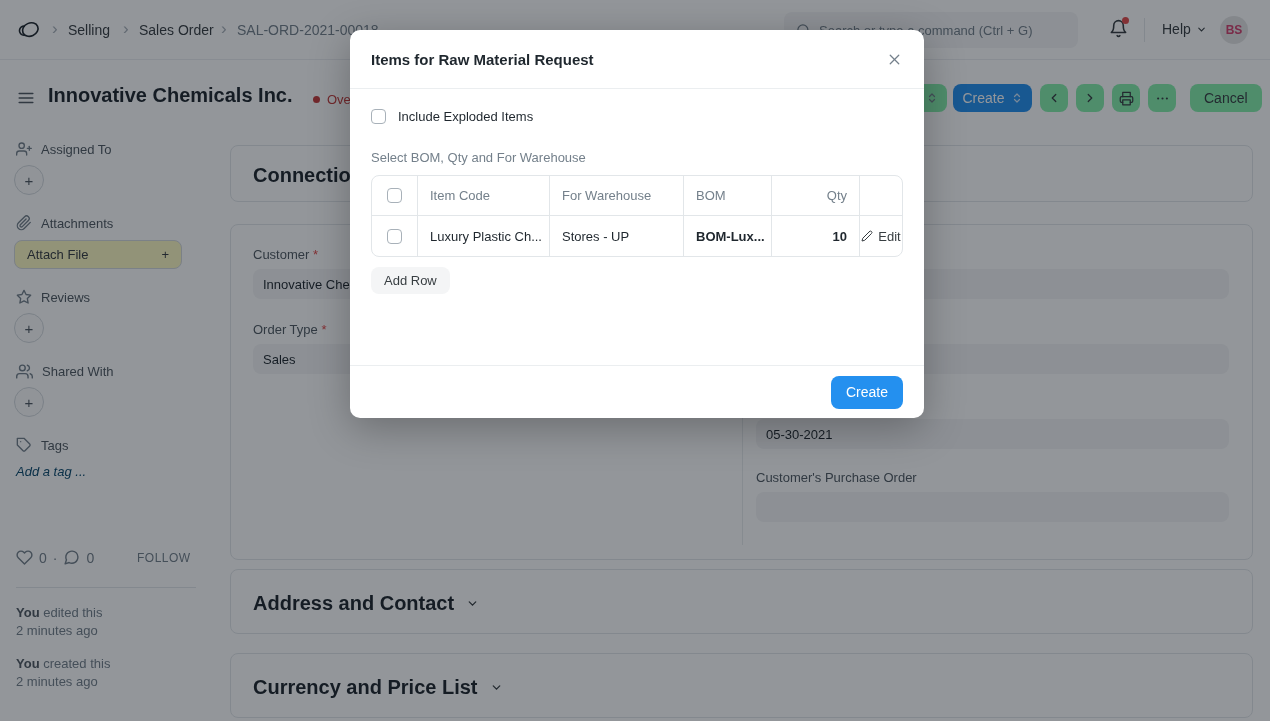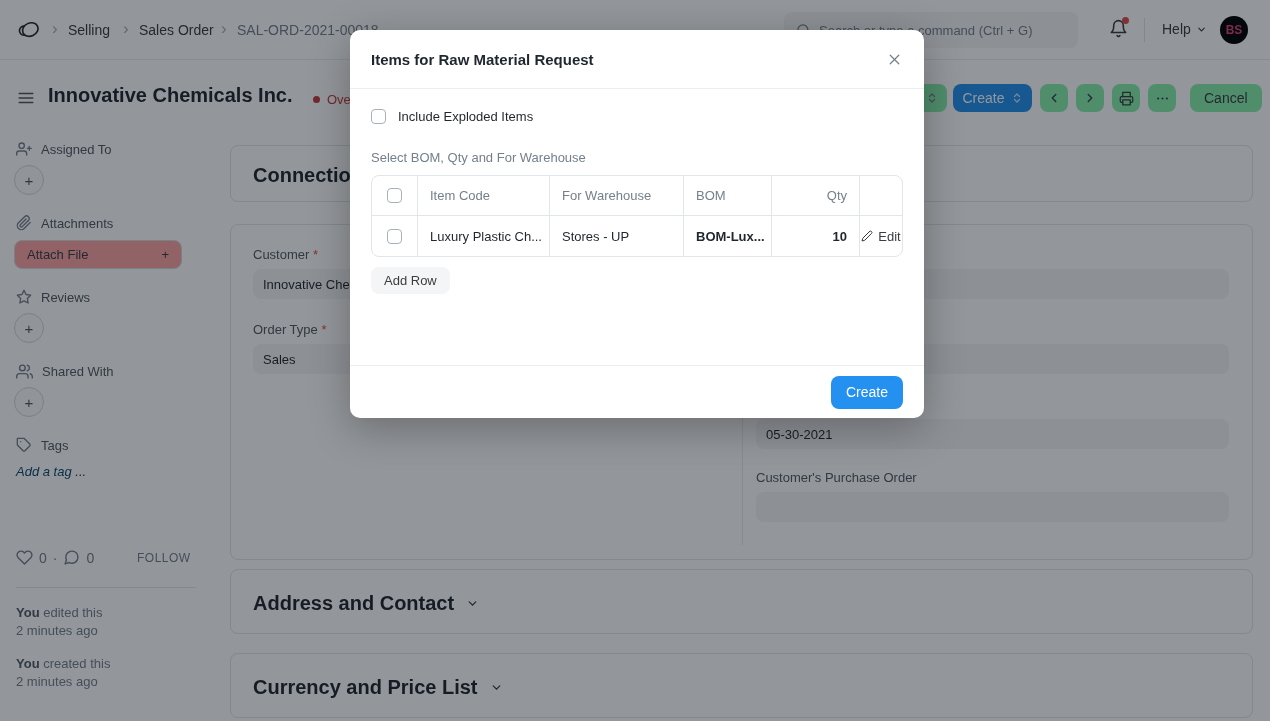--- a/index.html
+++ b/index.html
@@ -14,37 +14,37 @@
   
   .navbar { top:0; left:0; width:1270px; height:60px; background:#fff; border-bottom:1px solid #ebeef0; }
   .crumb { font-size:14px; font-weight:500; color:#383e42; top:22px; white-space:nowrap; }
   .crumb.muted { color:#74808b; font-weight:400; }
   .crumb-sep { top:19px; font-size:17px; color:#a8b0b8; }
   .nav-search { top:12px; left:784px; width:294px; height:36px; background:#f4f5f6; border-radius:8px; display:flex; align-items:center; padding:0 12px; gap:8px; }
   .nav-search input { border:none; outline:none; background:transparent; font-size:13px; color:#74808b; width:240px; font-family:inherit; }
   .nav-search input::placeholder { color:#74808b; opacity:1; }
   .nav-divider { top:18px; left:1144px; width:1px; height:24px; background:#e2e6e9; }
   .help { top:21px; left:1162px; display:flex; align-items:center; gap:5px; font-size:14px; color:#383e42; cursor:pointer; }
-  .avatar { top:16px; left:1220px; width:28px; height:28px; border-radius:50%; background:#000000; color:#d2426f; font-size:12px; font-weight:700; display:flex; align-items:center; justify-content:center; }
+  .avatar { top:16px; left:1220px; width:28px; height:28px; border-radius:50%; background:#e5e5e5; color:#d2426f; font-size:12px; font-weight:700; display:flex; align-items:center; justify-content:center; }
   .bell { top:19px; left:1109px; cursor:pointer; }
   .bell-dot { position:absolute; top:-2px; right:-1px; width:7px; height:7px; border-radius:50%; background:#e24c4c; }
 
   
   .burger { top:89px; left:16px; cursor:pointer; }
   .page-title { top:84px; left:48px; font-size:20px; font-weight:700; color:#1f272e; white-space:nowrap; }
   .status { top:92px; left:313px; display:flex; align-items:center; gap:7px; font-size:13px; color:#c43c3c; font-weight:500; white-space:nowrap; }
   .status .dot { width:7px; height:7px; border-radius:50%; background:#c43c3c; }
   .btn { display:flex; align-items:center; justify-content:center; gap:6px; height:28px; border-radius:8px; background:#86efac; color:#383e42; font-size:14px; border:none; cursor:pointer; font-family:inherit; }
   .btn.icon-btn { width:28px; }
   .btn.primary { background:#2490ef; color:#fff; }
 
   
   .side-label { display:flex; align-items:center; gap:9px; font-size:13px; font-weight:500; color:#505a62;text-align:center; }
   .plus-circle { width:30px; height:30px; border-radius:50%; border:1px solid #d4d9dd; background:#fbfbfc; color:#505a62; font-size:15px; display:flex; align-items:center; justify-content:center; cursor:pointer; }
-  .attach-btn { left:14px; width:168px; height:29px; border:1px solid #d4d9dd; background:#fca5a5; border-radius:8px; display:flex; align-items:center; justify-content:space-between; padding:0 12px; font-size:13px; color:#383e42; cursor:pointer; }
+  .attach-btn { left:14px; width:168px; height:29px; border:1px solid #d4d9dd; background:#fef9c3; border-radius:8px; display:flex; align-items:center; justify-content:space-between; padding:0 12px; font-size:13px; color:#383e42; cursor:pointer; }
   .tag-input { font-size:13px; color:#0c4a6e; cursor:text;font-style:italic; }
   .count-txt { font-size:14px; color:#74808b; }
   .follow { font-size:12px; letter-spacing:0.5px; color:#74808b; font-weight:500; cursor:pointer; }
   .side-div { left:16px; width:180px; height:1px; background:#e2e6e9; }
   .activity { font-size:13px; color:#74808b; line-height:18px; }
   .activity b { color:#505a62; font-weight:700; }
 
   
   .card { left:230px; width:1023px; background:#fff; border:1px solid #e3e7ea; border-radius:8px; }
   .card-title { font-size:20px; font-weight:700; color:#1f272e; display:flex; align-items:center; gap:12px; }

